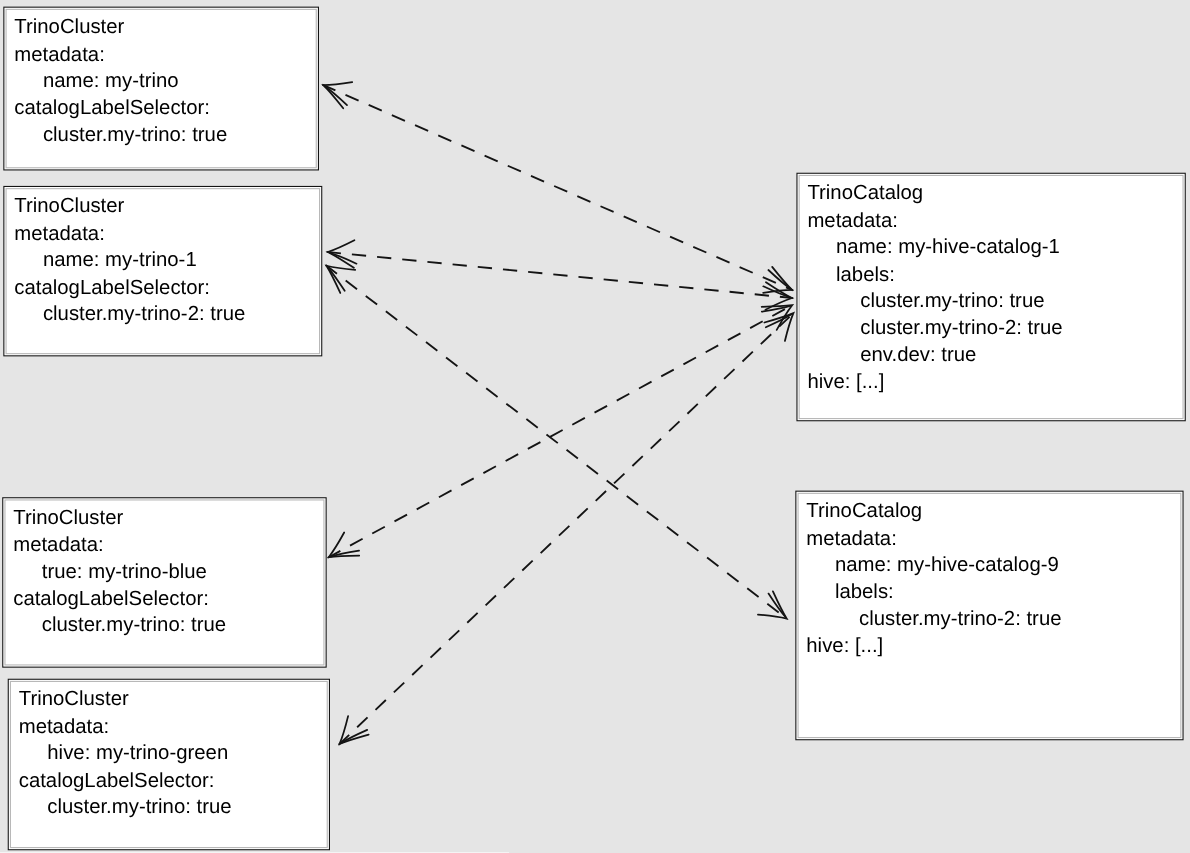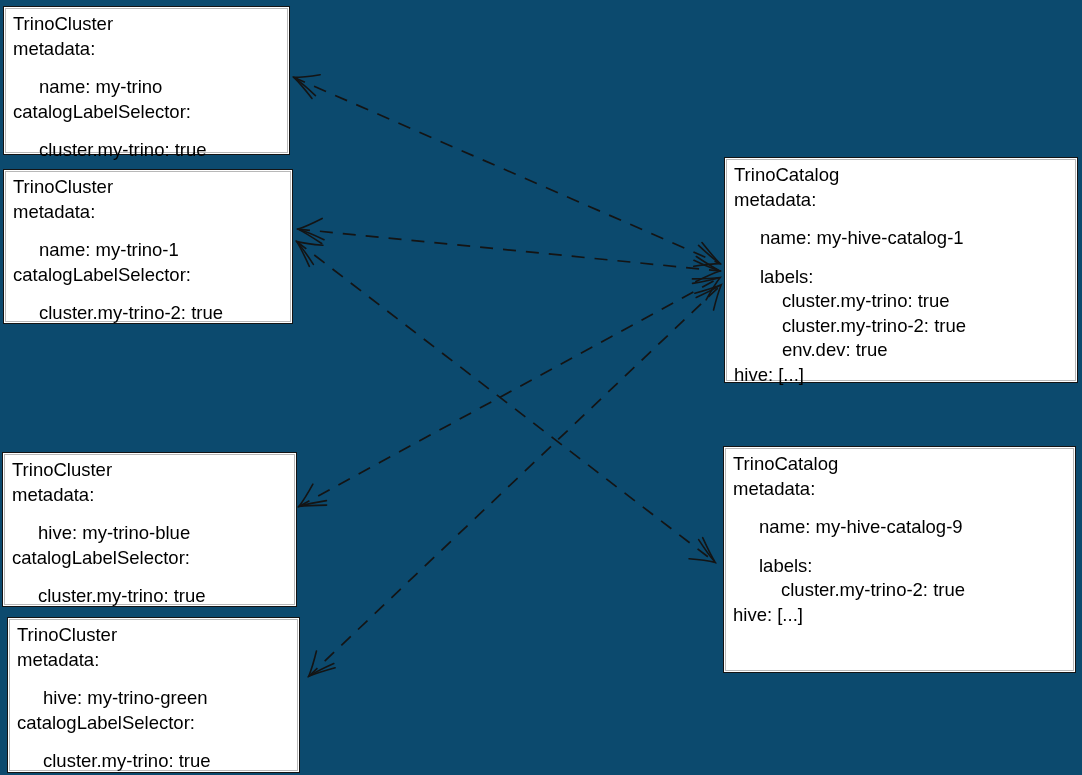--- a/index.html
+++ b/index.html
@@ -4,21 +4,21 @@
 <style>
   html, body {
     margin: 0;
     padding: 0;
     background: #ffffff;
   }
   .canvas {
     position: relative;
     width: 1082px;
     height: 775px;
-    background: #0c4a6e;
+    background: #e5e5e5;
     overflow: hidden;
     font-family: "Liberation Sans", sans-serif;
   }
   .node {
     position: absolute;
     box-sizing: border-box;
     background: #ffffff;
     border: 1.7px solid #141414;
     padding: 5px 9px;
     font-size: 18.5px;
@@ -29,21 +29,21 @@
   
   .node::after {
     content: "";
     position: absolute;
     inset: 1px;
     border: 1px solid rgba(20, 20, 20, 0.30);
     pointer-events: none;
   }
   .ln { position: relative; }
   .il0 { padding-left: 0; }
-  .il1 { padding-left: 26px; margin-top: 14px; }
+  .il1 { padding-left: 26px; }
   .il2 { padding-left: 48px; }
 
   #n-cluster1 { left: 3px;   top: 6px;   width: 287px; height: 149px; }
   #n-cluster2 { left: 3px;   top: 169px; width: 290px; height: 155px; }
   #n-blue     { left: 2px;   top: 452px; width: 295px; height: 155px; }
   #n-green    { left: 7px;   top: 617px; width: 293px; height: 156px; }
   #n-cat1     { left: 724px; top: 157px; width: 354px; height: 226px; }
   #n-cat2     { left: 723px; top: 446px; width: 353px; height: 227px; }
 
   svg.wires {
@@ -79,21 +79,21 @@
     <div class="ln il0">TrinoCluster</div>
     <div class="ln il0">metadata:</div>
     <div class="ln il1">name: my-trino-1</div>
     <div class="ln il0">catalogLabelSelector:</div>
     <div class="ln il1">cluster.my-trino-2: true</div>
   </div>
 
   <div class="node" id="n-blue">
     <div class="ln il0">TrinoCluster</div>
     <div class="ln il0">metadata:</div>
-    <div class="ln il1">hive: my-trino-blue</div>
+    <div class="ln il1">true: my-trino-blue</div>
     <div class="ln il0">catalogLabelSelector:</div>
     <div class="ln il1">cluster.my-trino: true</div>
   </div>
 
   <div class="node" id="n-green">
     <div class="ln il0">TrinoCluster</div>
     <div class="ln il0">metadata:</div>
     <div class="ln il1">hive: my-trino-green</div>
     <div class="ln il0">catalogLabelSelector:</div>
     <div class="ln il1">cluster.my-trino: true</div>

